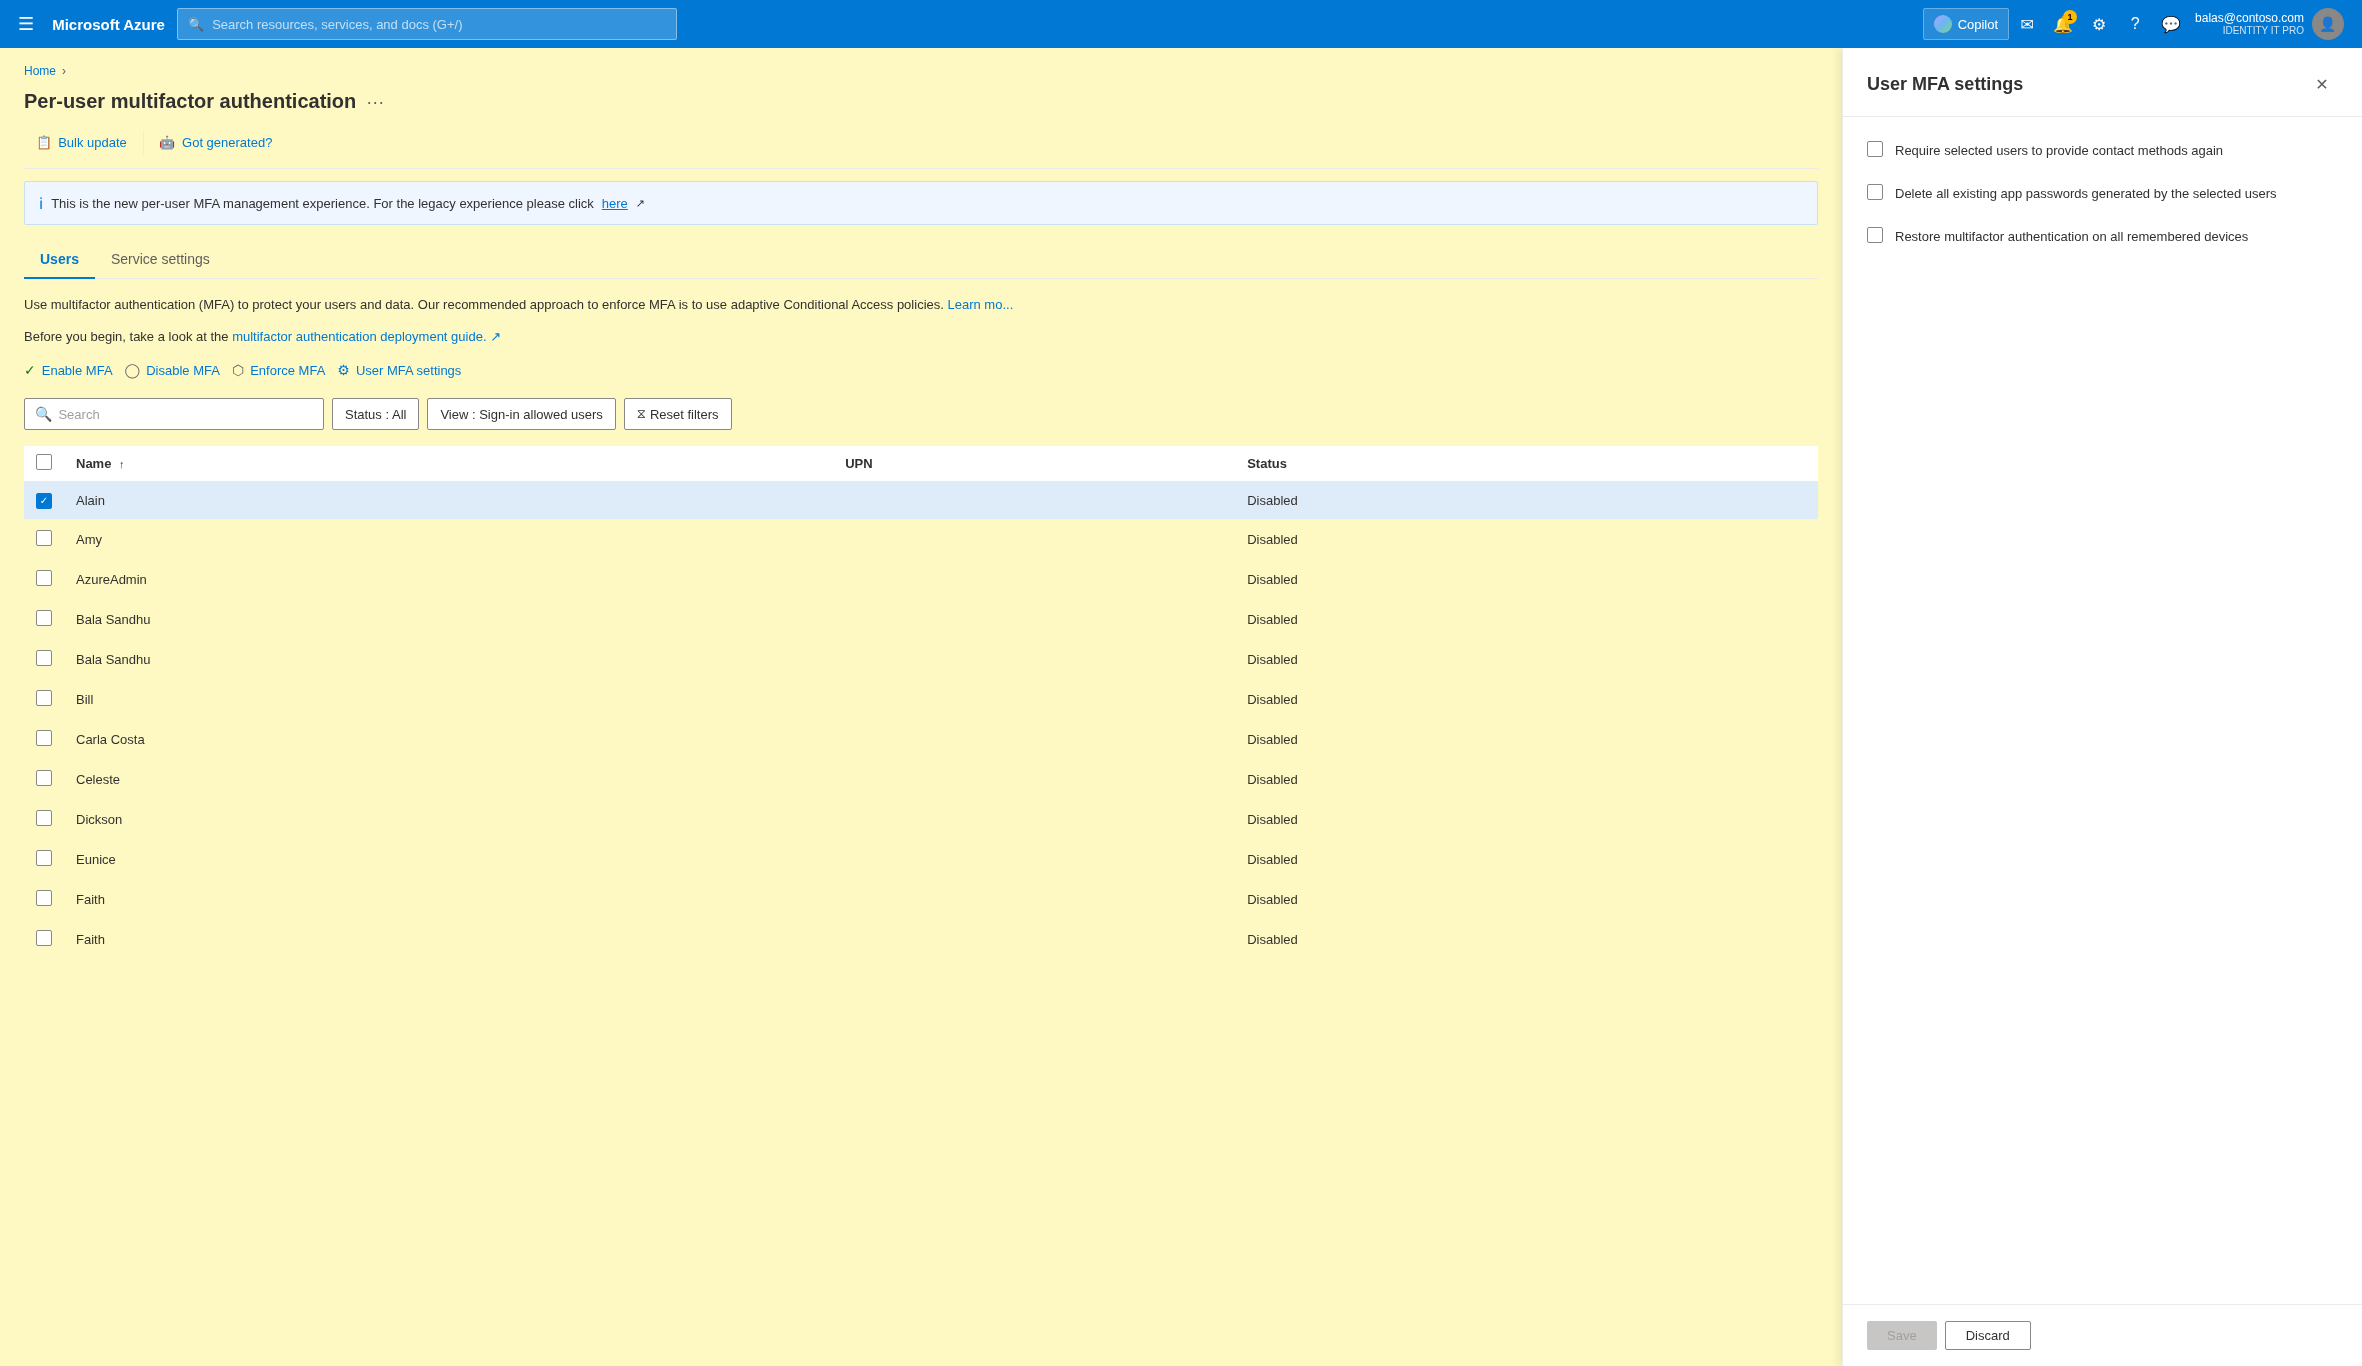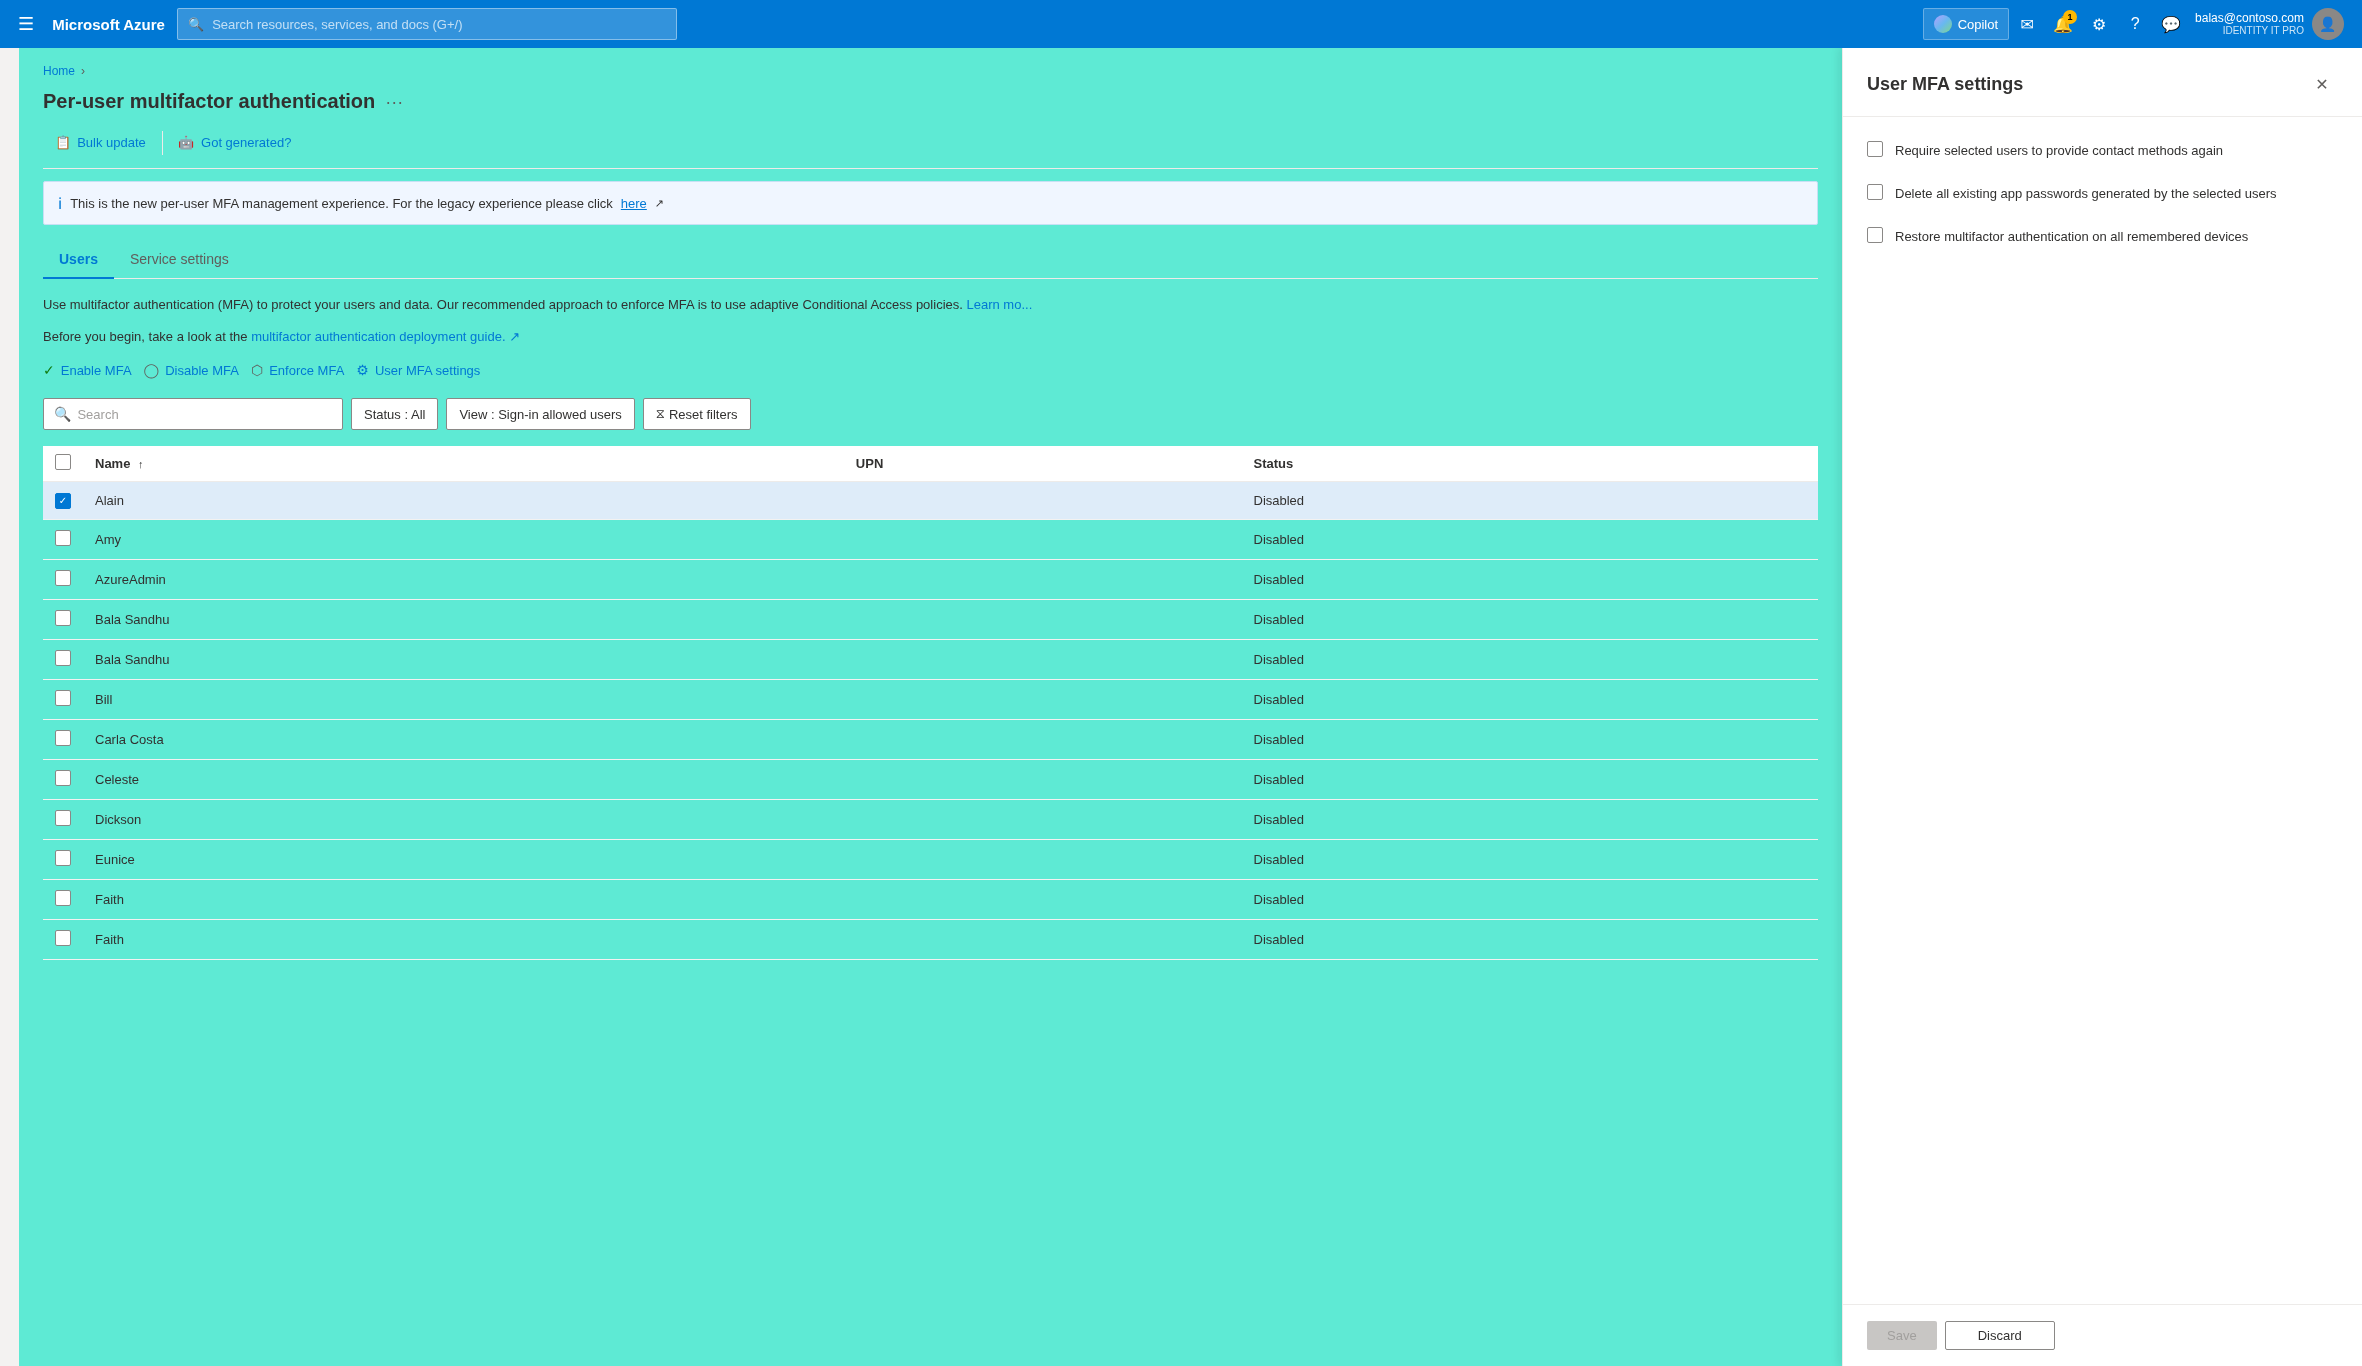--- a/index.html
+++ b/index.html
@@ -126,24 +126,23 @@
     .main-layout {
       margin-top: 48px;
       height: calc(100vh - 48px);
       display: flex;
       overflow: hidden;
     }
 
     
     .content-area {
       flex: 1;
-      background: #5eead4;
+      background: #fef9c3;
       overflow-y: auto;
       padding: 16px 24px;
-      margin-left: 19px;
     }
 
     
     .breadcrumb {
       display: flex;
       align-items: center;
       gap: 6px;
       font-size: 12px;
       color: #0078d4;
       margin-bottom: 12px;
@@ -422,21 +421,21 @@
       border-radius: 2px;
       font-size: 13px;
       cursor: pointer;
     }
     .btn-primary:disabled {
       background: #c8c6c4;
       color: #a19f9d;
       cursor: default;
     }
     .btn-secondary {
-      padding: 6px 32px;
+      padding: 6px 20px;
       background: white;
       color: #323130;
       border: 1px solid #8a8886;
       border-radius: 2px;
       font-size: 13px;
       cursor: pointer;
     }
 
     
     .copilot-icon {

